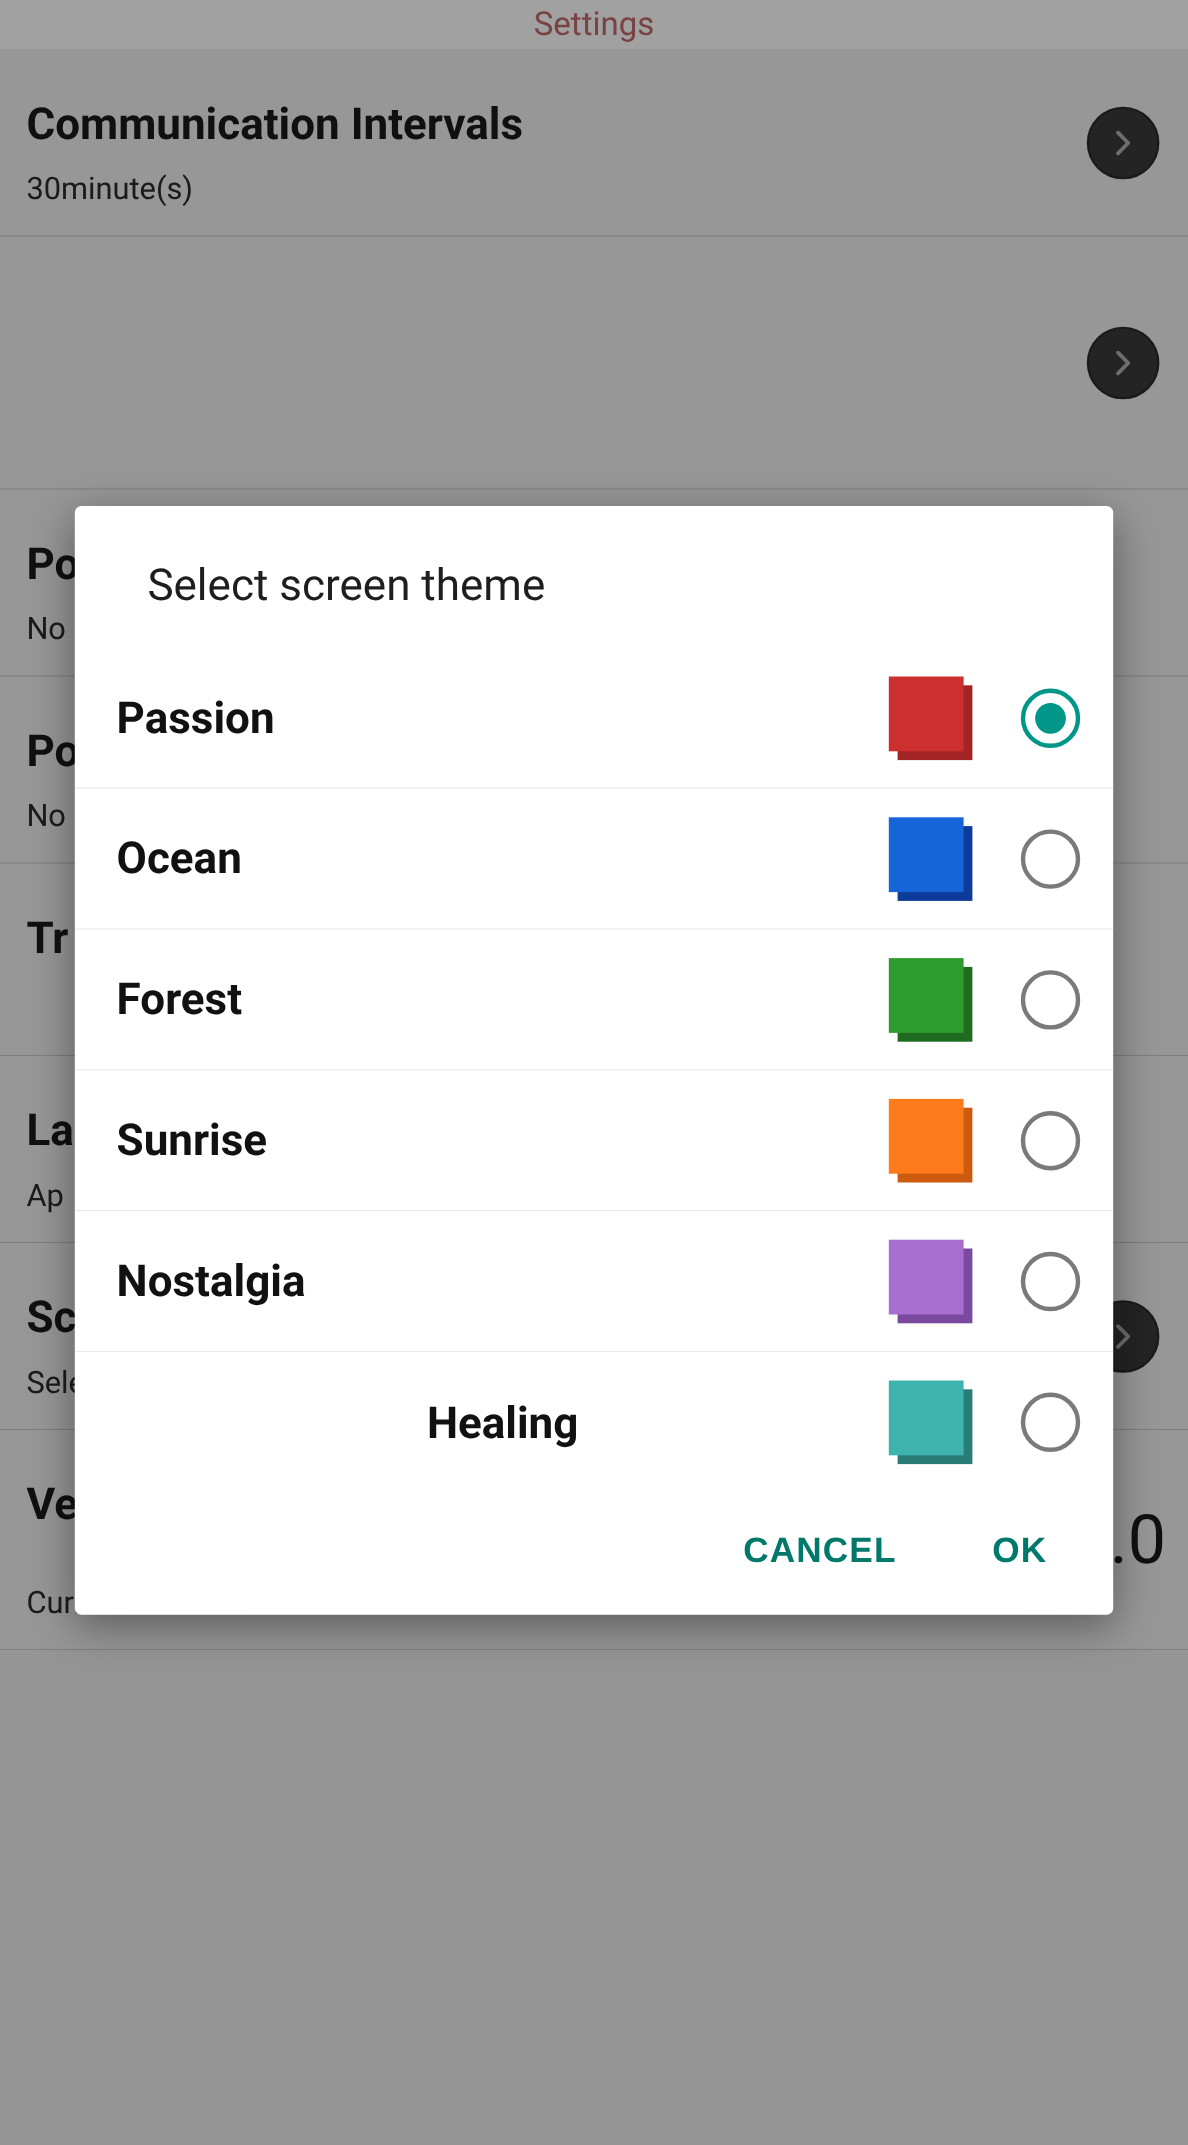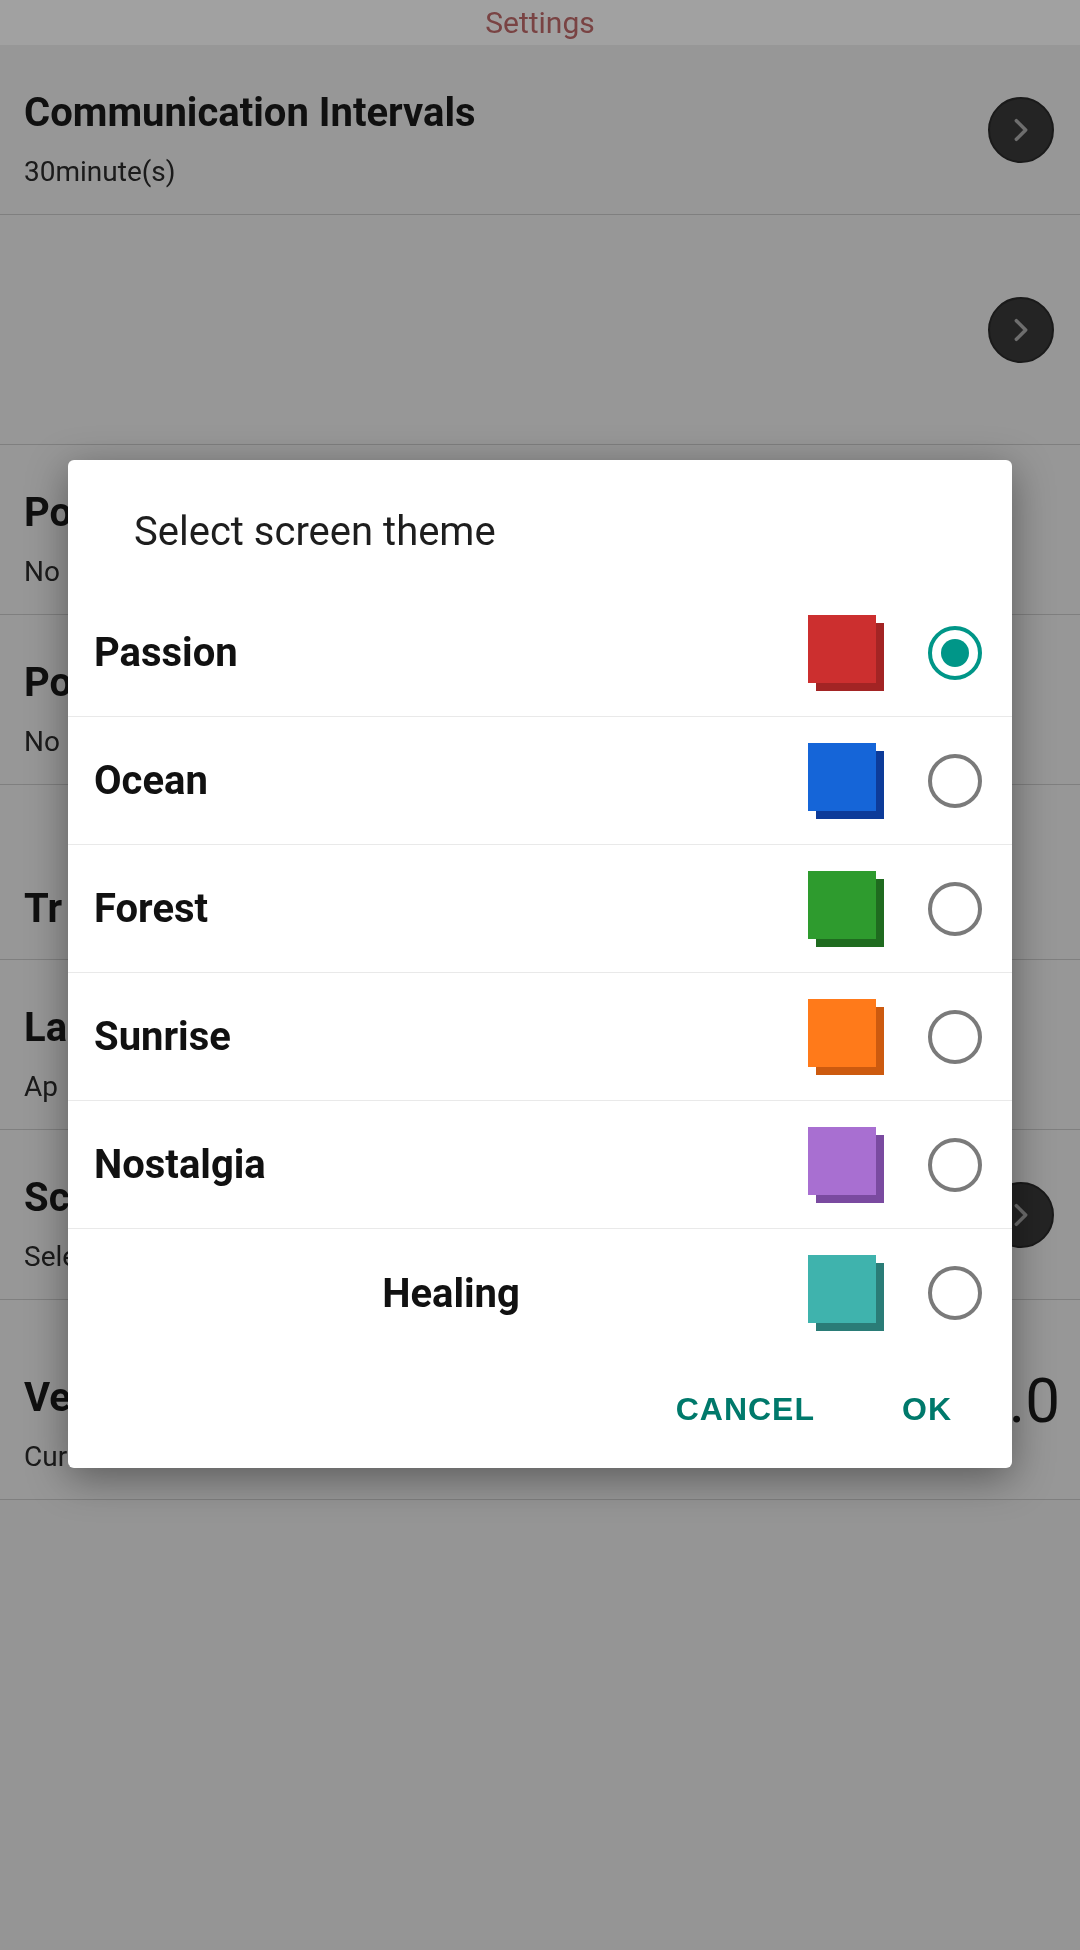--- a/index.html
+++ b/index.html
@@ -23,21 +23,21 @@
   .settings-list {
     background: #f0f0f0;
   }
   .settings-item {
     border-bottom: 1px solid #c9c9c9;
     padding: 44px 24px 26px 24px;
     position: relative;
     min-height: 165px;
     display: flex;
     flex-direction: column;
-    justify-content: flex-end;
+    justify-content: space-between;
   }
   .settings-item .title {
     font-size: 40px;
     font-weight: 700;
     color: #1a1a1a;
     line-height: 1.2;
     padding-right: 100px;
   }
   .settings-item .sub {
     font-size: 28px;
@@ -95,20 +95,21 @@
     height: 128px;
     padding: 0 26px 0 26px;
     border-bottom: 1px solid #e9e9e9;
   }
   .theme-row:last-of-type { border-bottom: none; text-align: center; }
   .theme-label {
     flex: 1;
     font-size: 40px;
     font-weight: 700;
     color: #111;
+    margin-left: 12px;
   }
   .swatch {
     width: 76px; height: 76px;
     position: relative;
     margin-right: 44px;
   }
   .swatch .back, .swatch .front {
     position: absolute;
     width: 68px; height: 68px;
   }

